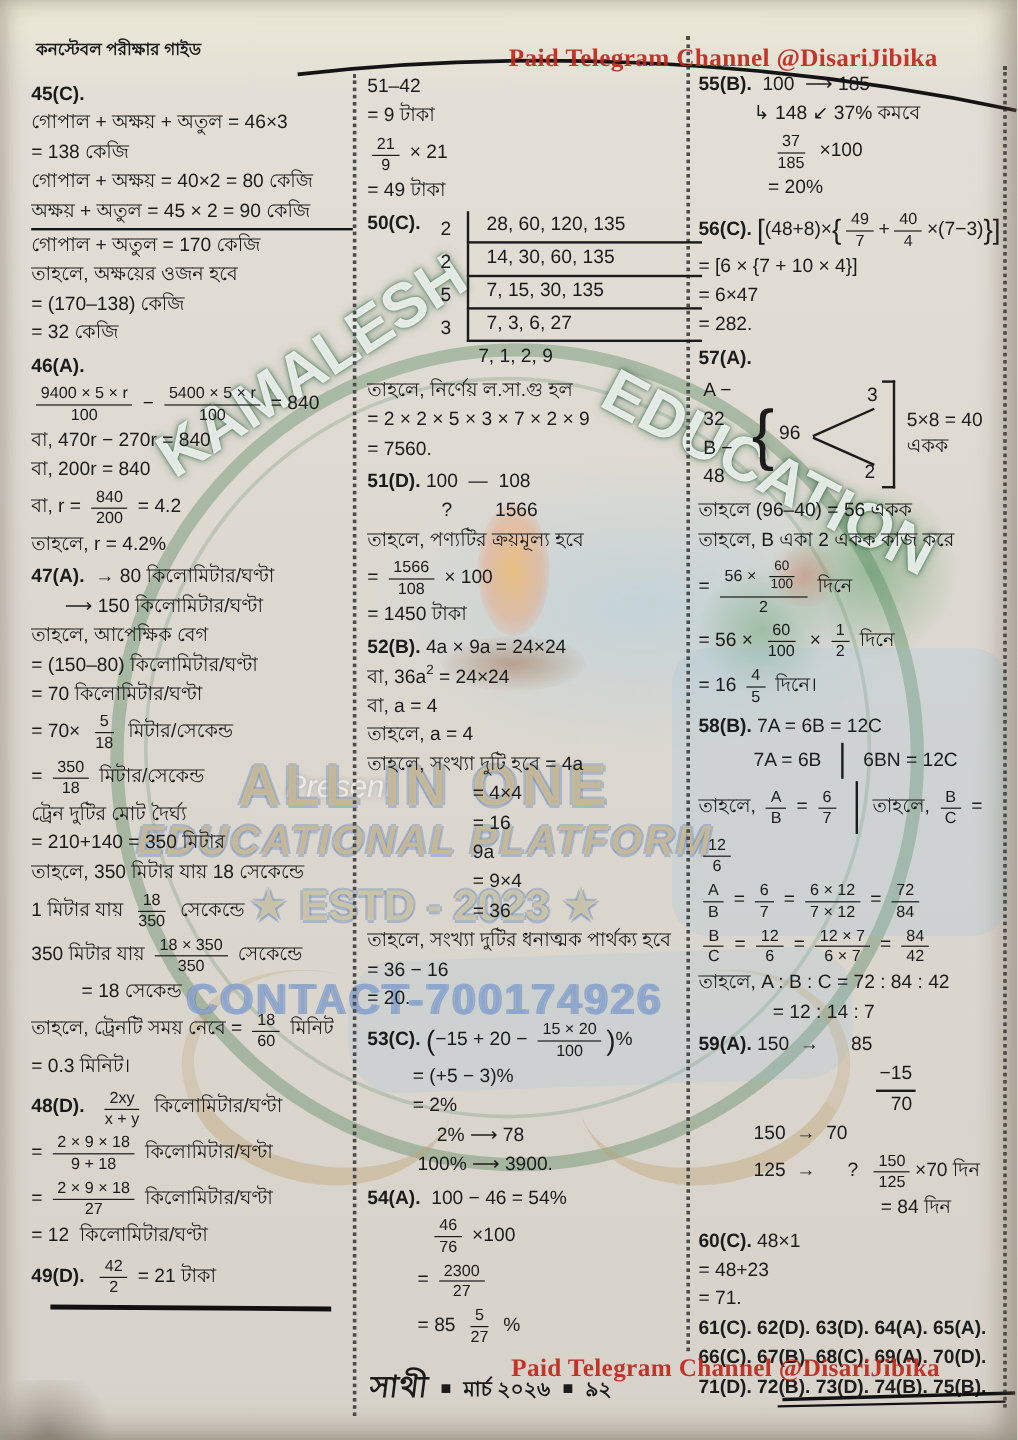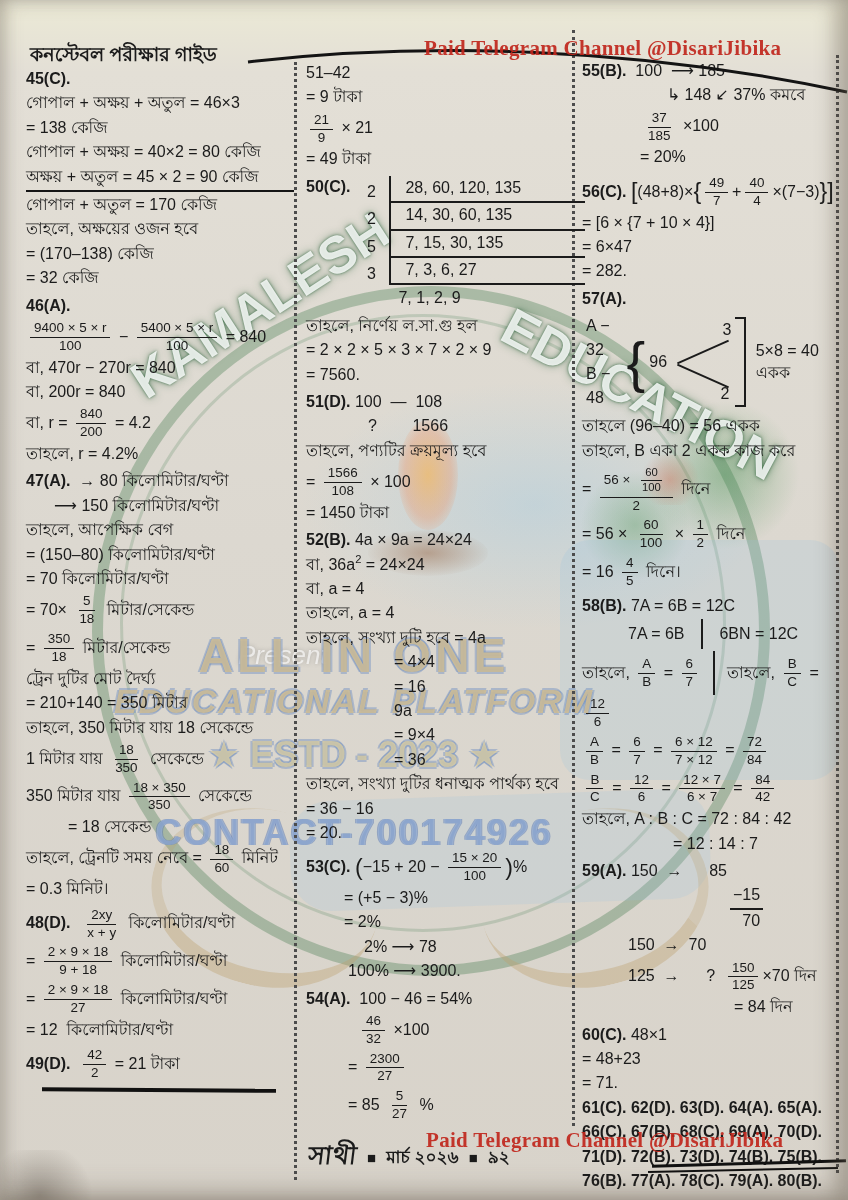--- a/index.html
+++ b/index.html
@@ -43,21 +43,21 @@
   .fan-mid{position:relative;width:102px;height:82px;}
   .f96{position:absolute;left:2px;top:30px;}
   .f3{position:absolute;right:0;top:-2px;}
   .f2{position:absolute;right:2px;bottom:-2px;}
   .d1,.d2{position:absolute;left:28px;width:56px;height:2px;background:#1b1b1b;}
   .d1{top:30px;transform:rotate(-24deg);}
   .d2{top:54px;transform:rotate(24deg);}
   .fan-brk{width:10px;height:86px;border-top:2.5px solid #1b1b1b;border-right:2.5px solid #1b1b1b;
     border-bottom:2.5px solid #1b1b1b;margin:0 10px 0 4px;}
   
-  .hdr{position:absolute;left:30px;top:40px;font-weight:bold;font-size:19px;z-index:4;}
+  .hdr{position:absolute;left:30px;top:30px;font-weight:bold;font-size:14px;z-index:4;}
   .stamp{position:absolute;font-family:"Liberation Serif","DejaVu Serif",serif;font-weight:bold;
     color:#c1271d;font-size:21px;letter-spacing:.3px;opacity:.92;z-index:6;white-space:nowrap;}
   #stampTop{left:424px;top:36px;}
   #stampBottom{left:426px;top:1128px;}
   .topline{position:absolute;left:0;top:0;z-index:5;pointer-events:none;}
   .vsep{position:absolute;width:0;border-left:3px dotted #4c4c4c;z-index:2;}
   #sep1{left:294px;top:62px;height:1118px;}
   #sep2{left:572px;top:30px;height:1096px;}
   #sep3{left:836px;top:55px;height:1118px;}
   .hrule{position:absolute;background:#111;z-index:3;}
@@ -522,21 +522,21 @@
         <div class="line">
           <span class="seg lbl">54(A).</span>
           <span class="seg">  100 − 46 = 54%</span>
         </div>
         <div class="line" style="margin-left: 52px;">
           <span class="frac">
             <span class="num">
               <span class="seg">46</span>
             </span>
             <span class="den">
-              <span class="seg">32</span>
+              <span class="seg">76</span>
             </span>
           </span>
           <span class="seg"> ×100</span>
         </div>
         <div class="line" style="margin-left: 42px;">
           <span class="seg">= </span>
           <span class="frac">
             <span class="num">
               <span class="seg">2300</span>
             </span>
@@ -558,21 +558,21 @@
           <span class="seg"> %</span>
         </div>
       </div>
     </div>
   <div class="col" id="colR">
       <div class="block">
         <div class="line">
           <span class="seg lbl">55(B).</span>
           <span class="seg">  100  ⟶ 185</span>
         </div>
-        <div class="line" style="margin-left: 46px; justify-content: center;">
+        <div class="line" style="margin-left: 46px;">
           <span class="seg">↳ 148 ↙ 37% কমবে</span>
         </div>
         <div class="line" style="margin-left: 58px;">
           <span class="frac">
             <span class="num">
               <span class="seg">37</span>
             </span>
             <span class="den">
               <span class="seg">185</span>
             </span>
@@ -822,21 +822,21 @@
               <span class="seg">84</span>
             </span>
             <span class="den">
               <span class="seg">42</span>
             </span>
           </span>
         </div>
         <div class="line">
           <span class="seg">তাহলে, A : B : C = 72 : 84 : 42</span>
         </div>
-        <div class="line" style="margin-left: 91px;">
+        <div class="line" style="margin-left: 62px;">
           <span class="seg">= 12 : 14 : 7</span>
         </div>
       </div>
       <div class="block">
         <div class="line">
           <span class="seg lbl">59(A).</span>
           <span class="seg"> 150  →      85</span>
         </div>
         <div class="line" style="margin-left: 148px;">
           <span class="stack">
@@ -875,23 +875,20 @@
           <span class="seg">= 71.</span>
         </div>
         <div class="line">
           <span class="seg lbl">61(C). 62(D). 63(D). 64(A). 65(A).</span>
         </div>
         <div class="line">
           <span class="seg lbl">66(C). 67(B). 68(C). 69(A). 70(D).</span>
         </div>
         <div class="line">
           <span class="seg lbl">71(D). 72(B). 73(D). 74(B). 75(B).</span>
-        </div>
-        <div class="line">
-          <span class="seg lbl">76(B). 77(A). 78(C). 79(A). 80(B).</span>
         </div>
       </div>
     </div>
 
   <div class="hrule" id="ruleL"></div>
   <div class="hrule" id="ruleR1"></div>
   <div class="hrule" id="ruleR2"></div>
 
   <div class="footer">
     <span class="flogo">সাথী</span>

